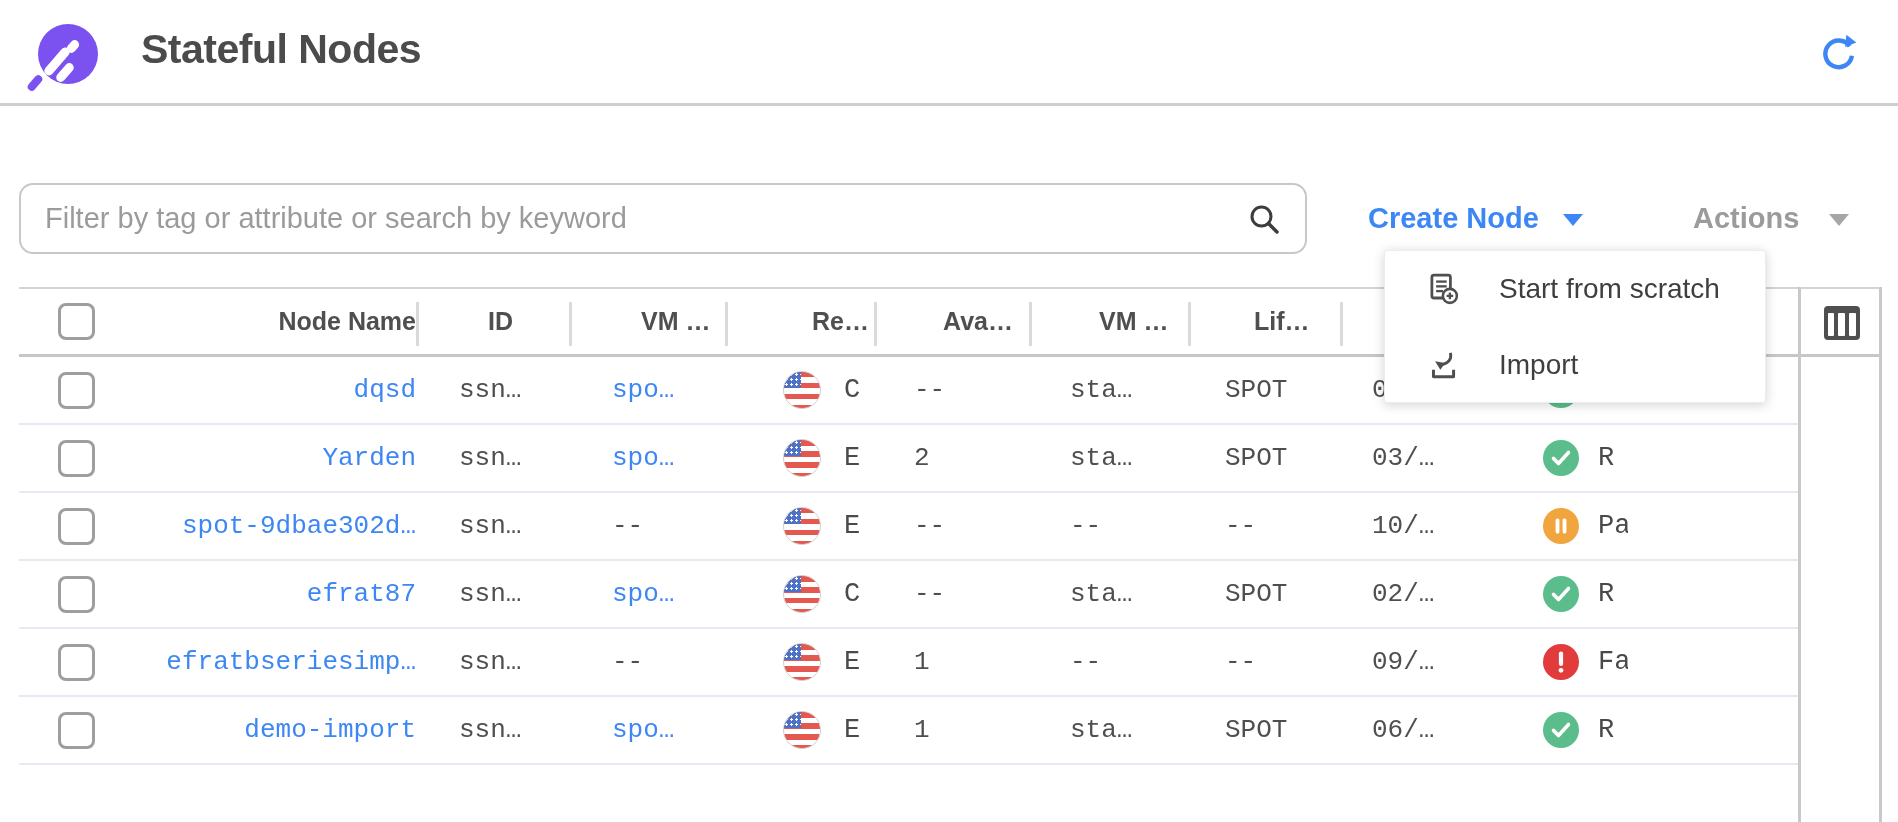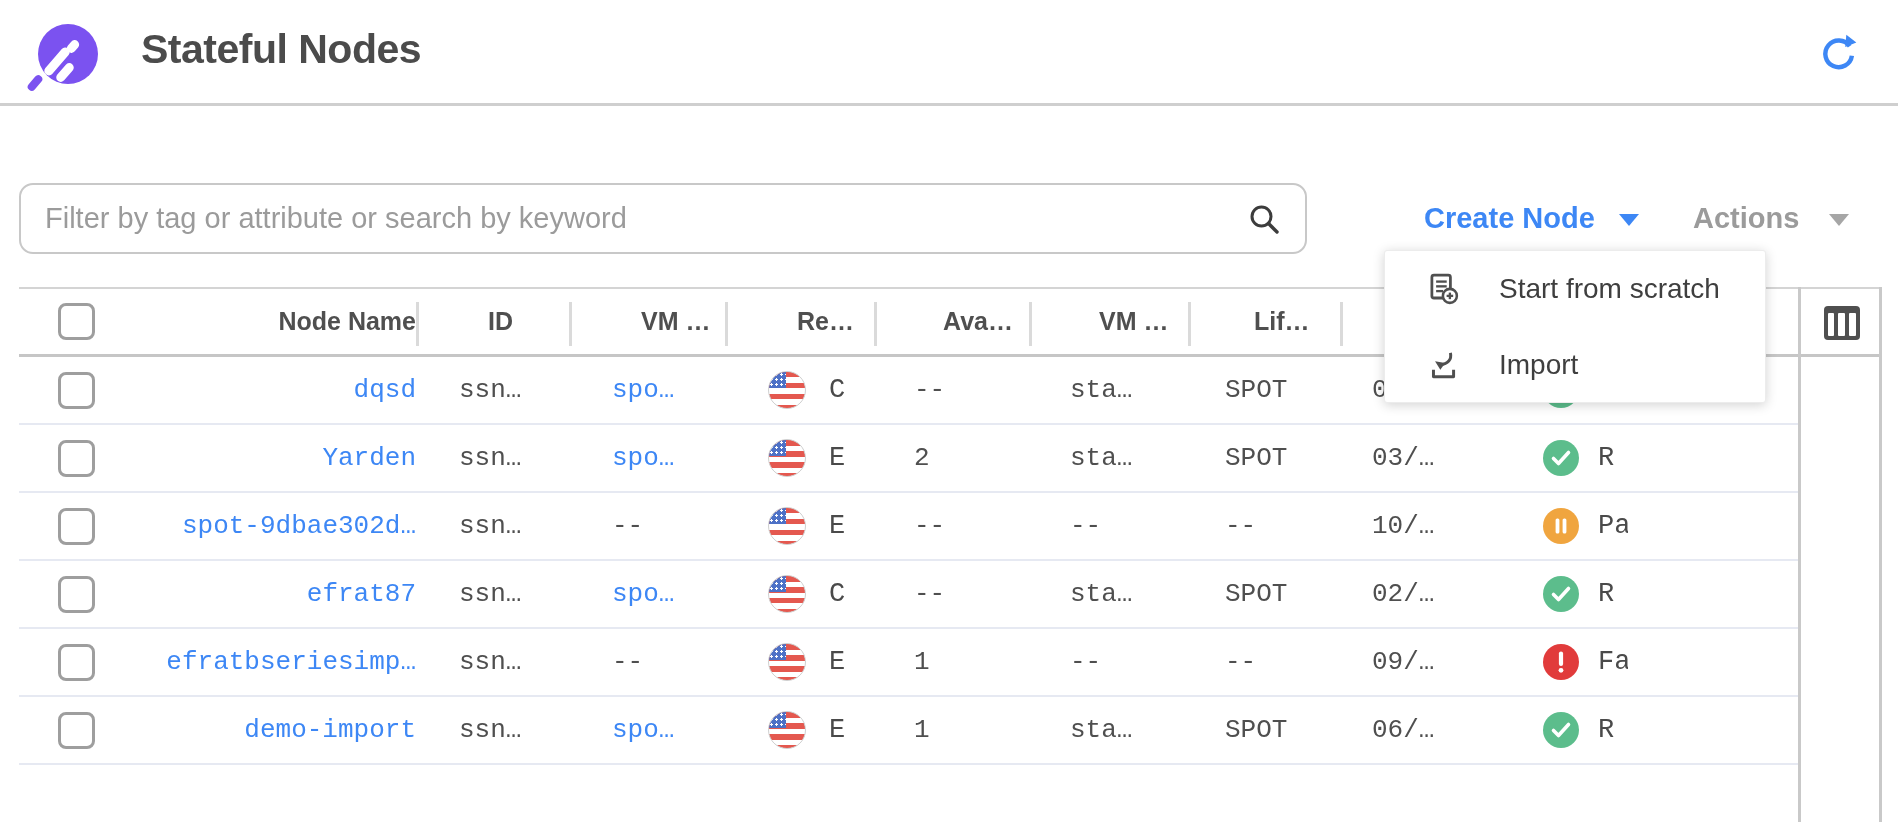--- a/index.html
+++ b/index.html
@@ -27,21 +27,21 @@
   
   .filter-box { position:absolute; left:19px; top:183px; width:1288px; height:71px;
     border:2px solid #c8c8c8; border-radius:14px; background:#fff; }
   .filter-input { position:absolute; left:0; top:0; width:100%; height:100%;
     border:none; outline:none; background:transparent; padding:0 70px 0 24px;
     font-family:"Liberation Sans", sans-serif; font-size:29px; color:#4f4f4f; }
   .filter-input::placeholder { color:#9b9b9b; opacity:1; }
   .search-ic { position:absolute; right:22px; top:17px; width:36px; height:36px; pointer-events:none; }
   .txt-btn { position:absolute; top:194px; height:48px; display:flex; align-items:center;
     background:none; border:none; cursor:pointer; font-family:"Liberation Sans", sans-serif; }
-  .create-btn { left:1424px; }
+  .create-btn { left:1368px; }
   .create-btn .lbl { font-size:29px; font-weight:700; color:#3d87f5; }
   .actions-btn { left:1693px; }
   .actions-btn .lbl { font-size:29px; font-weight:700; color:#9b9b9b; }
   .caret { width:0; height:0; border-left:10px solid transparent; border-right:10px solid transparent;
     border-top:12px solid #3d87f5; margin-left:24px; margin-top:4px; }
   .caret.gray { border-top-color:#a6a6a6; margin-left:30px; }
 
   
   .menu { position:absolute; left:1384px; top:250px; width:382px; height:153px; background:#fff;
     border:1px solid #ececec; border-radius:3px; box-shadow:0 2px 12px rgba(0,0,0,0.18); z-index:20; }
@@ -51,21 +51,21 @@
 
   
   .table { position:absolute; left:19px; top:287px; width:1863px; height:535px; }
   .thead { position:relative; width:1863px; height:70px;
     border-top:2px solid #d4d4d4; border-bottom:3px solid #c6c6c6; }
   .grid-row { display:grid; grid-template-columns:397px 153px 156px 149px 155px 159px 152px 180px 278px;
     width:1779px; height:100%; align-items:center; }
   .tbody .grid-row { height:68px; border-bottom:2px solid #e6e9f2;font-family:Liberation Mono, monospace; }
   .cell { display:flex; align-items:center; overflow:hidden; white-space:nowrap; }
   .c0 { padding-left:39px;justify-content:space-between; } .c1 { padding-left:43px; } .c2 { padding-left:43px; }
-  .c3 { padding-left:43px; } .c4 { padding-left:40px; } .c5 { padding-left:41px; }
+  .c3 { padding-left:58px; } .c4 { padding-left:40px; } .c5 { padding-left:41px; }
   .c6 { padding-left:37px; } .c7 { padding-left:32px; } .c8 { padding-left:23px; }
   .hdr-lbl { font-size:25px; font-weight:700; color:#4f4f4f;margin-left:29px; }
   .c0 .hdr-lbl, .c0 .name-link { margin-left:38px; }
   .cell-txt { font-size:26px; color:#4f4f4f; }
   .name-link, .link-txt { font-size:26px; color:#3d87f5; text-decoration:none; cursor:pointer; }
   .checkbox { width:37px; height:37px; border:3px solid #9e9e9e; border-radius:8px;
     background:#fff; flex:none; cursor:pointer; }
   .hsep { position:absolute; top:13px; width:3px; height:44px; background:#dadada; }
   .vline { position:absolute; top:0; width:3px; height:535px; background:#c9c9c9; }
   .flag { position:relative; width:38px; height:38px; border-radius:50%; overflow:hidden;

